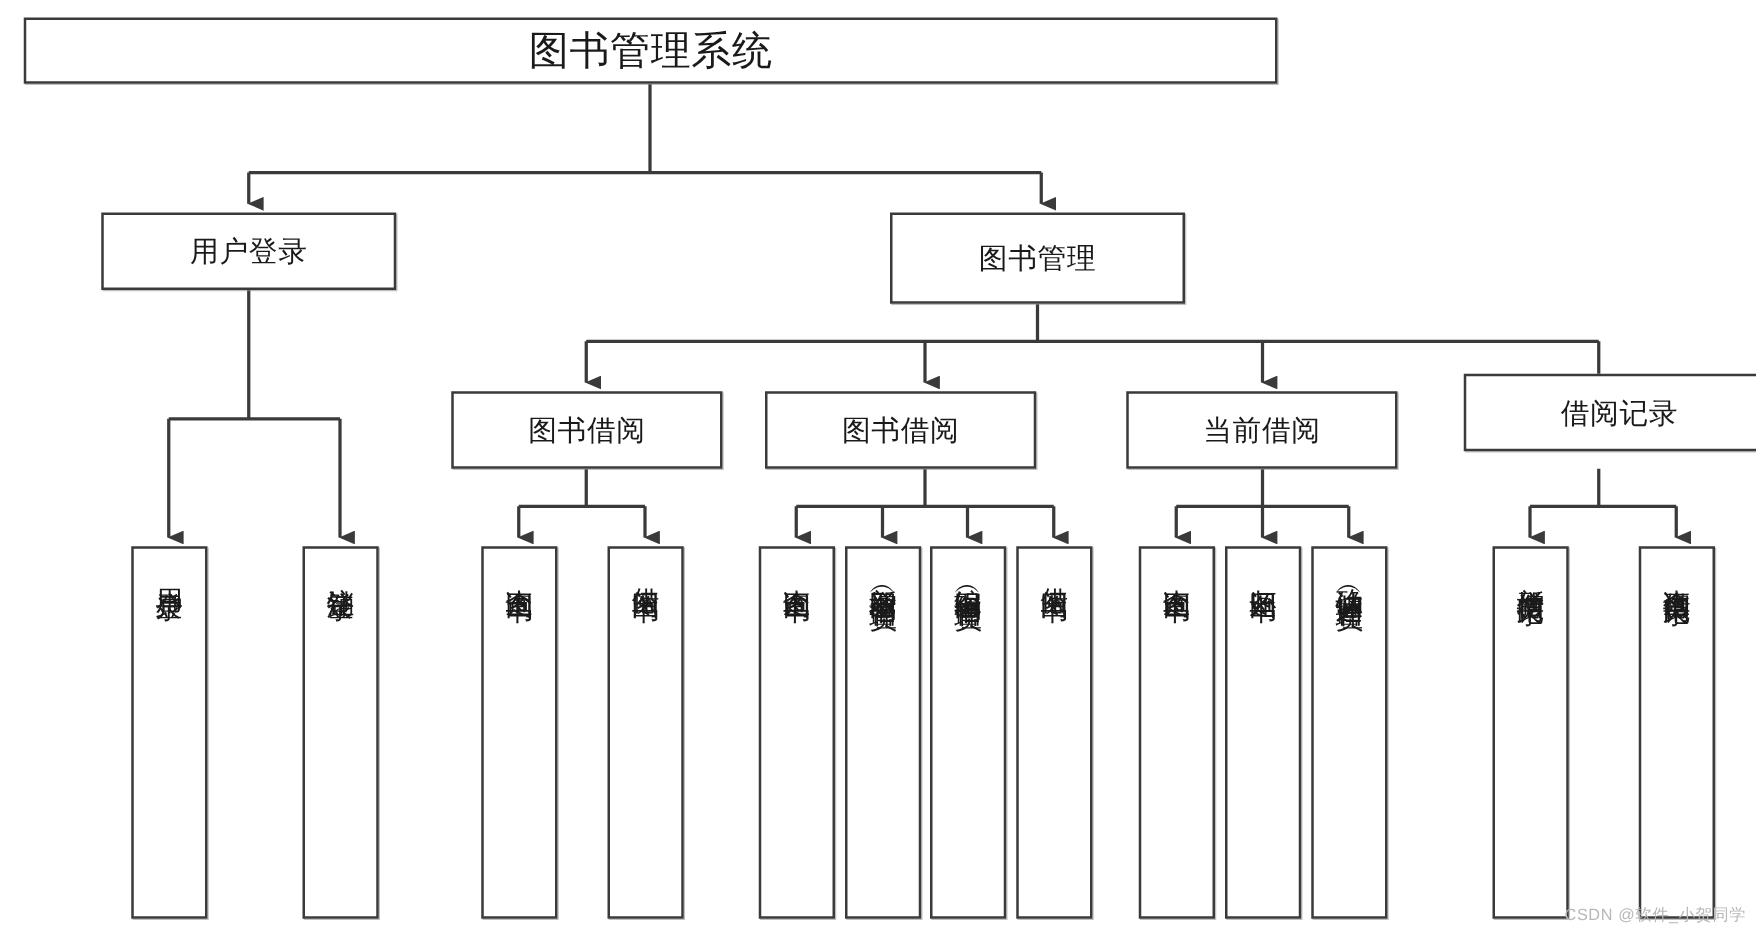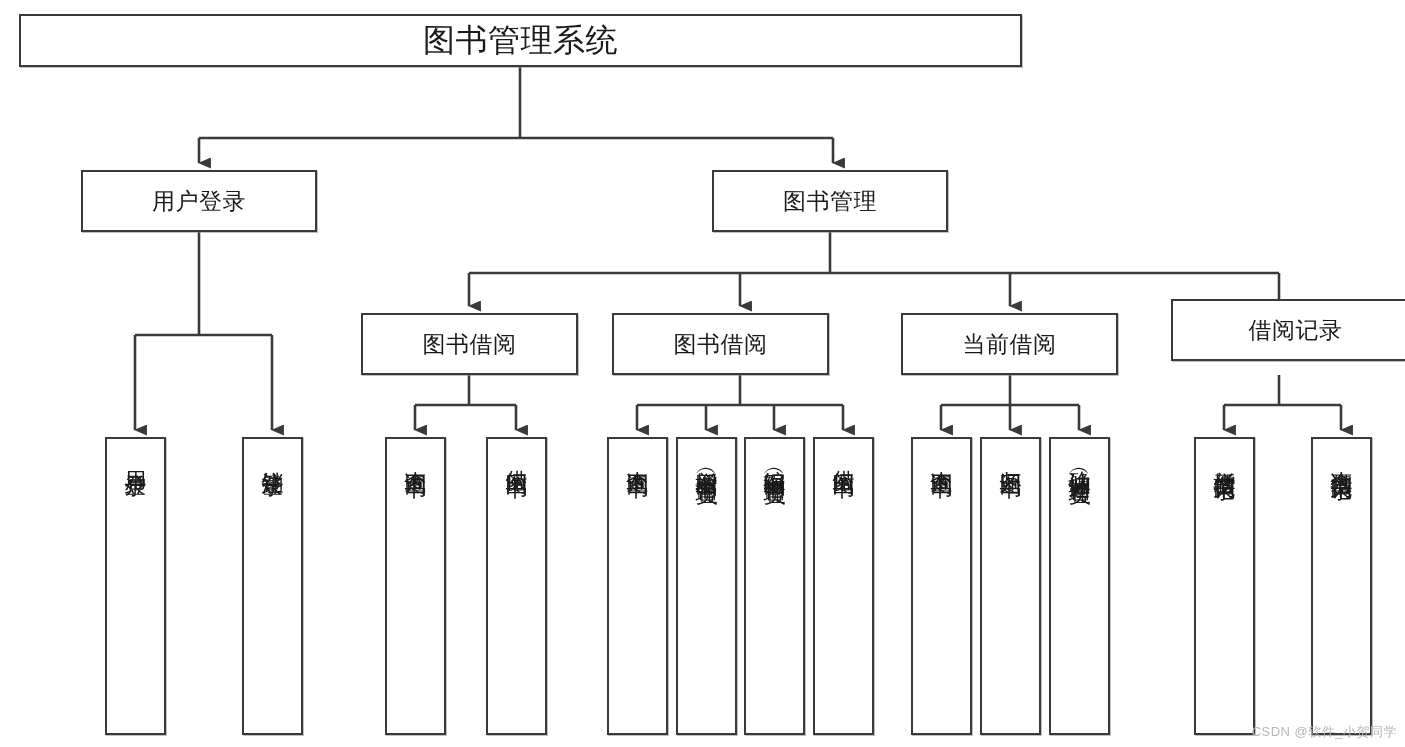--- a/index.html
+++ b/index.html
@@ -128,21 +128,21 @@
   </svg>
 
   <div class="node h-title" style="left:19px; top:14px; width:1003px; height:53px;">
     <span class="label">图书管理系统</span>
   </div>
 
   <div class="node h-lvl1" style="left:81px; top:170px; width:236px; height:62px;">
     <span class="label">用户登录</span>
   </div>
 
-  <div class="node h-lvl1" style="left:712px; top:170px; width:236px; height:62px;">
+  <div class="node h-lvl1" style="left:712px; top:170px; width:236px; height:73px;">
     <span class="label">图书管理</span>
   </div>
 
   <div class="node h-lvl2" style="left:361px; top:313px; width:217px; height:62px;">
     <span class="label">图书借阅</span>
   </div>
 
   <div class="node h-lvl2" style="left:612px; top:313px; width:217px; height:62px;">
     <span class="label">图书借阅</span>
   </div>

